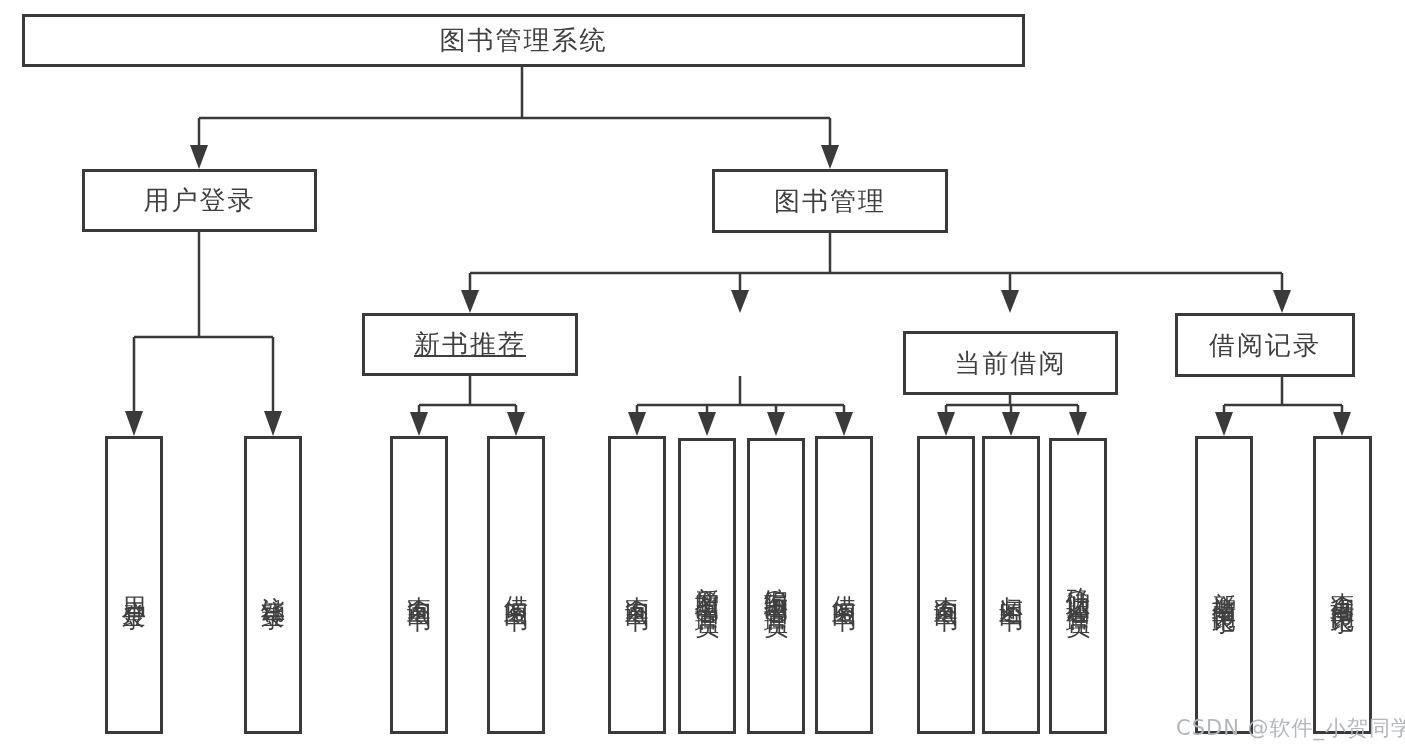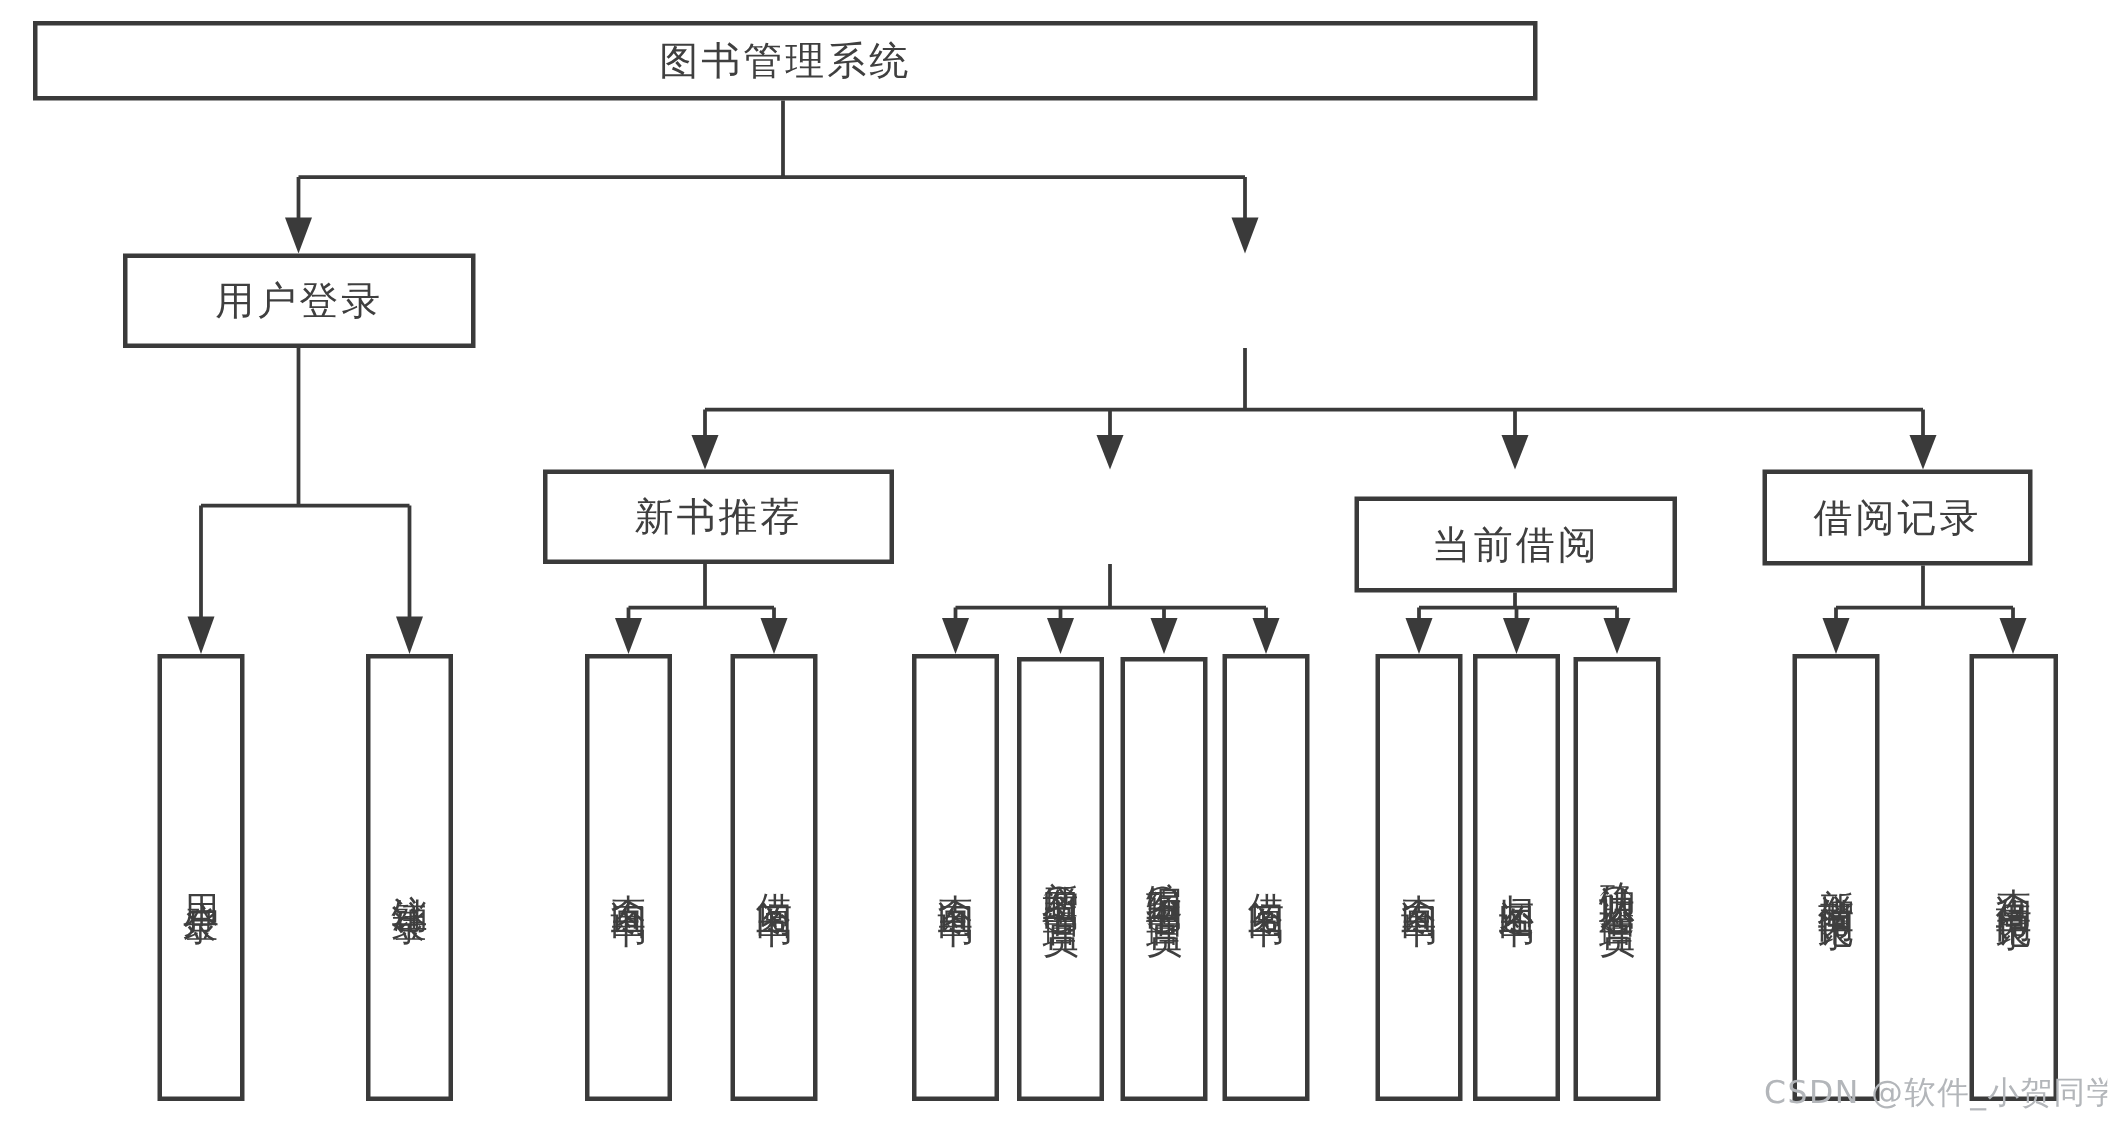--- a/index.html
+++ b/index.html
@@ -99,22 +99,23 @@
       <polygon points="1069,412 1087,412 1078,436"></polygon>
 
       <polygon points="1215,412 1233,412 1224,436"></polygon>
       <polygon points="1333,412 1351,412 1342,436"></polygon>
     </g>
   </svg>
 
   <div class="node h-label" style="left:22px; top:14px; width:1003px; height:53px;">图书管理系统</div>
 
   <div class="node h-label" style="left:82px; top:169px; width:235px; height:63px;">用户登录</div>
+  <div class="node h-label" style="left:712px; top:169px; width:236px; height:64px;">图书管理</div>
 
-  <div class="node h-label" style="left:362px; top:313px; width:234px; height:63px;">新书推荐</div>
+  <div class="node h-label" style="left:362px; top:313px; width:216px; height:63px;text-decoration:underline;">新书推荐</div>
   <div class="node h-label" style="left:903px; top:331px; width:215px; height:64px;">当前借阅</div>
   <div class="node h-label" style="left:1175px; top:313px; width:180px; height:64px;">借阅记录</div>
 
   <div class="node leaf" style="left:105px; top:436px; width:58px; height:298px;">用户登录</div>
   <div class="node leaf" style="left:244px; top:436px; width:58px; height:298px;">注销登录</div>
 
   <div class="node leaf" style="left:390px; top:436px; width:58px; height:298px;">查询图书</div>
   <div class="node leaf" style="left:487px; top:436px; width:58px; height:298px;">借阅图书</div>
 
   <div class="node leaf" style="left:608px; top:436px; width:58px; height:298px;">查询图书</div>

